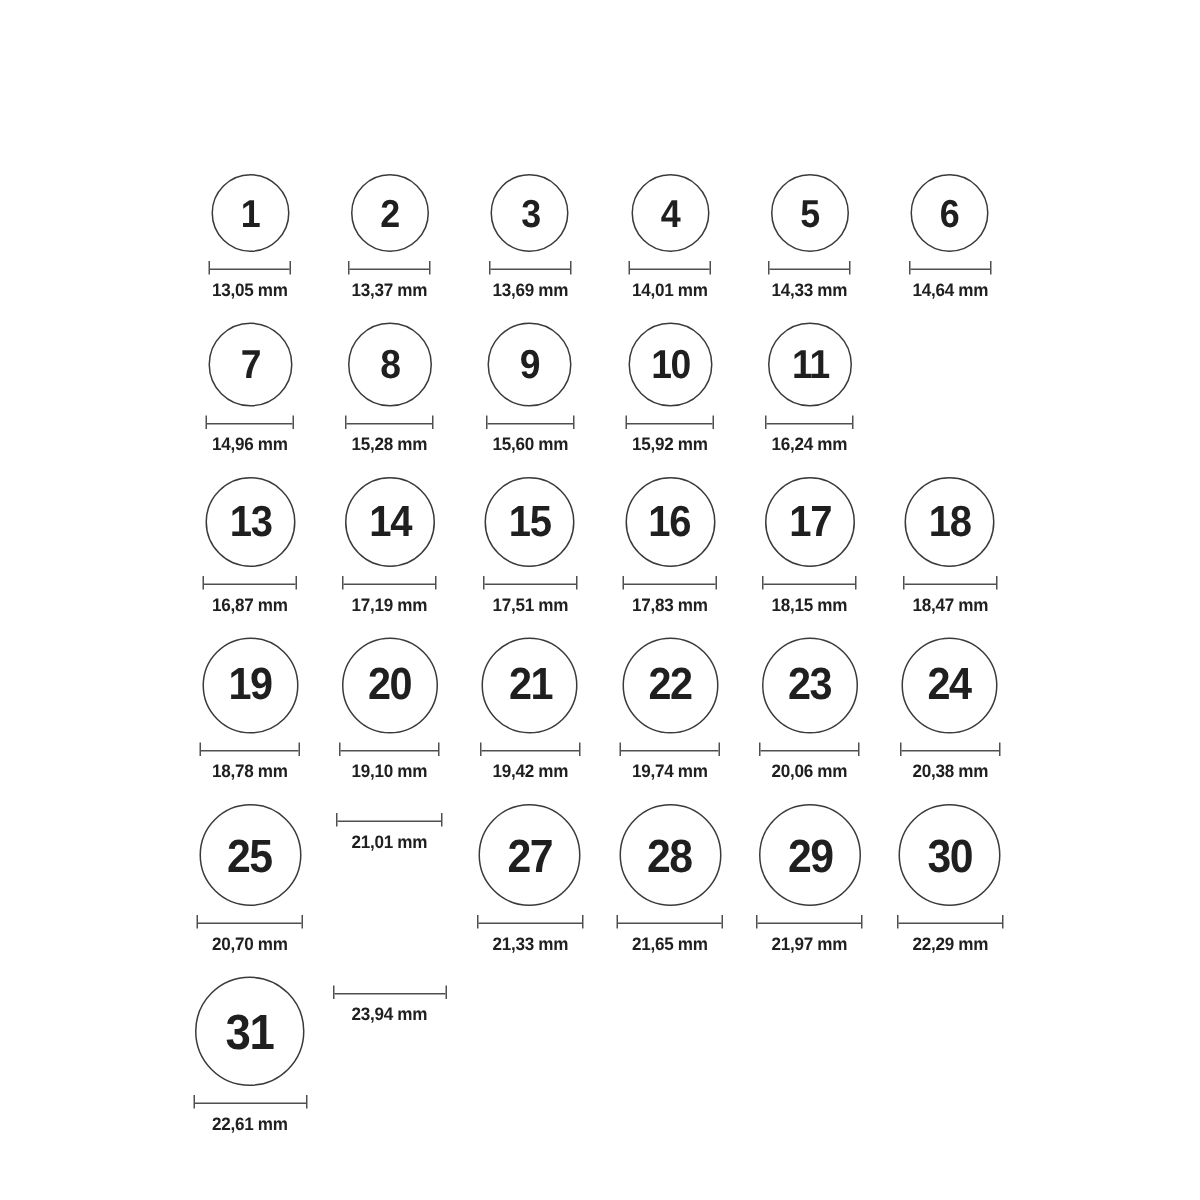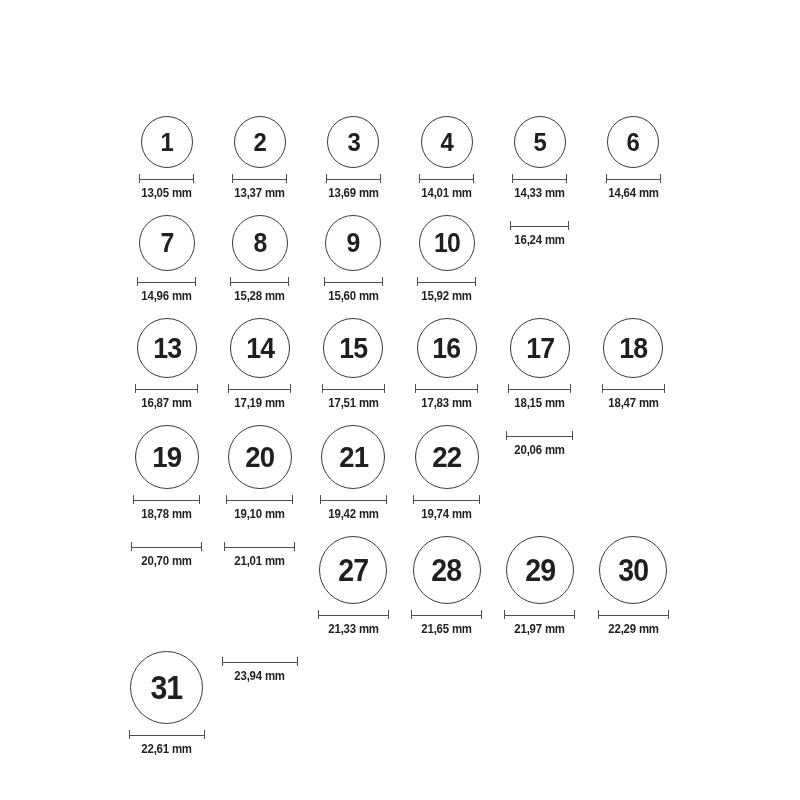--- a/index.html
+++ b/index.html
@@ -156,20 +156,23 @@
     <div class="label">15,60 mm</div>
   </div>
       <div class="cell">
     <div class="circle">
       <span class="num">10</span>
     </div>
     <div class="measure"></div>
     <div class="label">15,92 mm</div>
   </div>
       <div class="cell">
+    <div class="circle">
+      <span class="num">11</span>
+    </div>
     <div class="measure"></div>
     <div class="label">16,24 mm</div>
   </div>
     </div>
     <div class="row r3">
       <div class="cell">
     <div class="circle">
       <span class="num">13</span>
     </div>
     <div class="measure"></div>
@@ -234,26 +237,39 @@
     <div class="label">19,42 mm</div>
   </div>
       <div class="cell">
     <div class="circle">
       <span class="num">22</span>
     </div>
     <div class="measure"></div>
     <div class="label">19,74 mm</div>
   </div>
       <div class="cell">
+    <div class="circle">
+      <span class="num">23</span>
+    </div>
     <div class="measure"></div>
     <div class="label">20,06 mm</div>
   </div>
+      <div class="cell">
+    <div class="circle">
+      <span class="num">24</span>
+    </div>
+    <div class="measure"></div>
+    <div class="label">20,38 mm</div>
+  </div>
     </div>
     <div class="row r5">
       <div class="cell">
+    <div class="circle">
+      <span class="num">25</span>
+    </div>
     <div class="measure"></div>
     <div class="label">20,70 mm</div>
   </div>
       <div class="cell">
     <div class="measure"></div>
     <div class="label">21,01 mm</div>
   </div>
       <div class="cell">
     <div class="circle">
       <span class="num">27</span>

